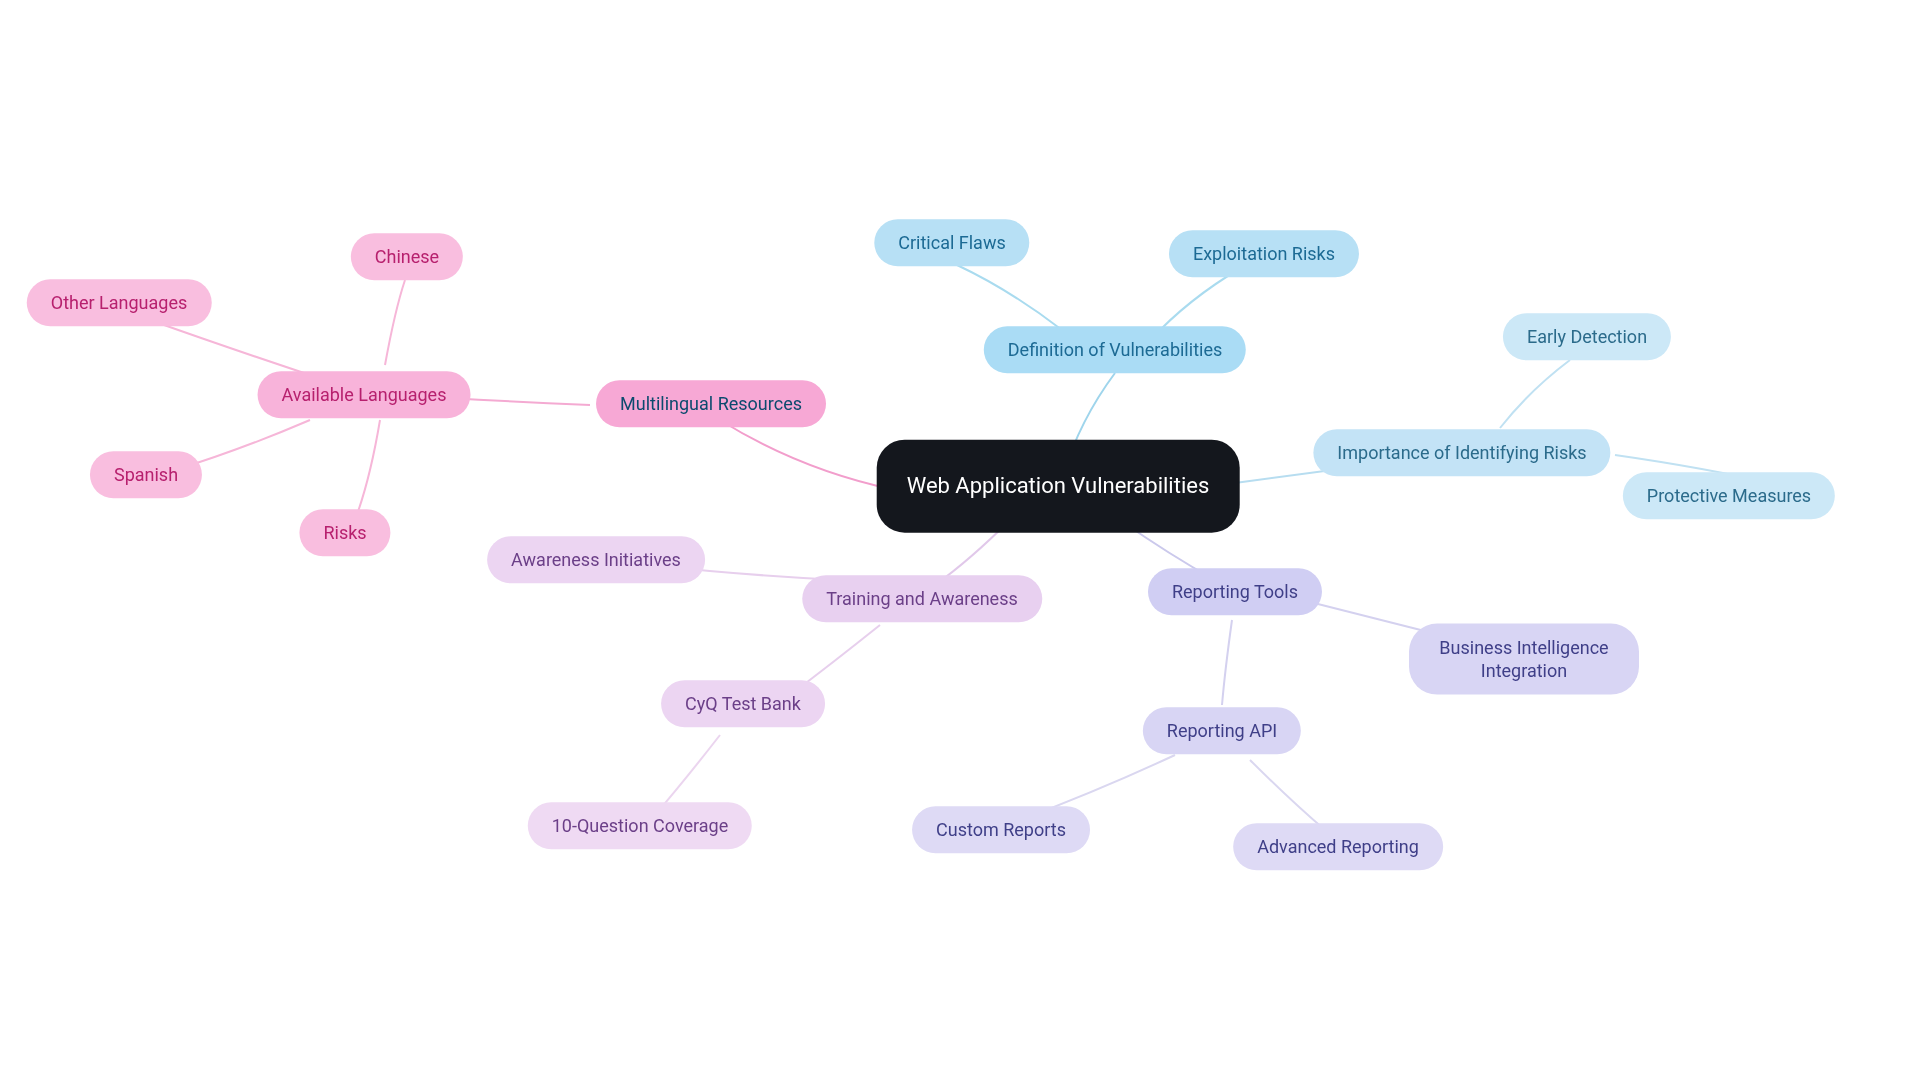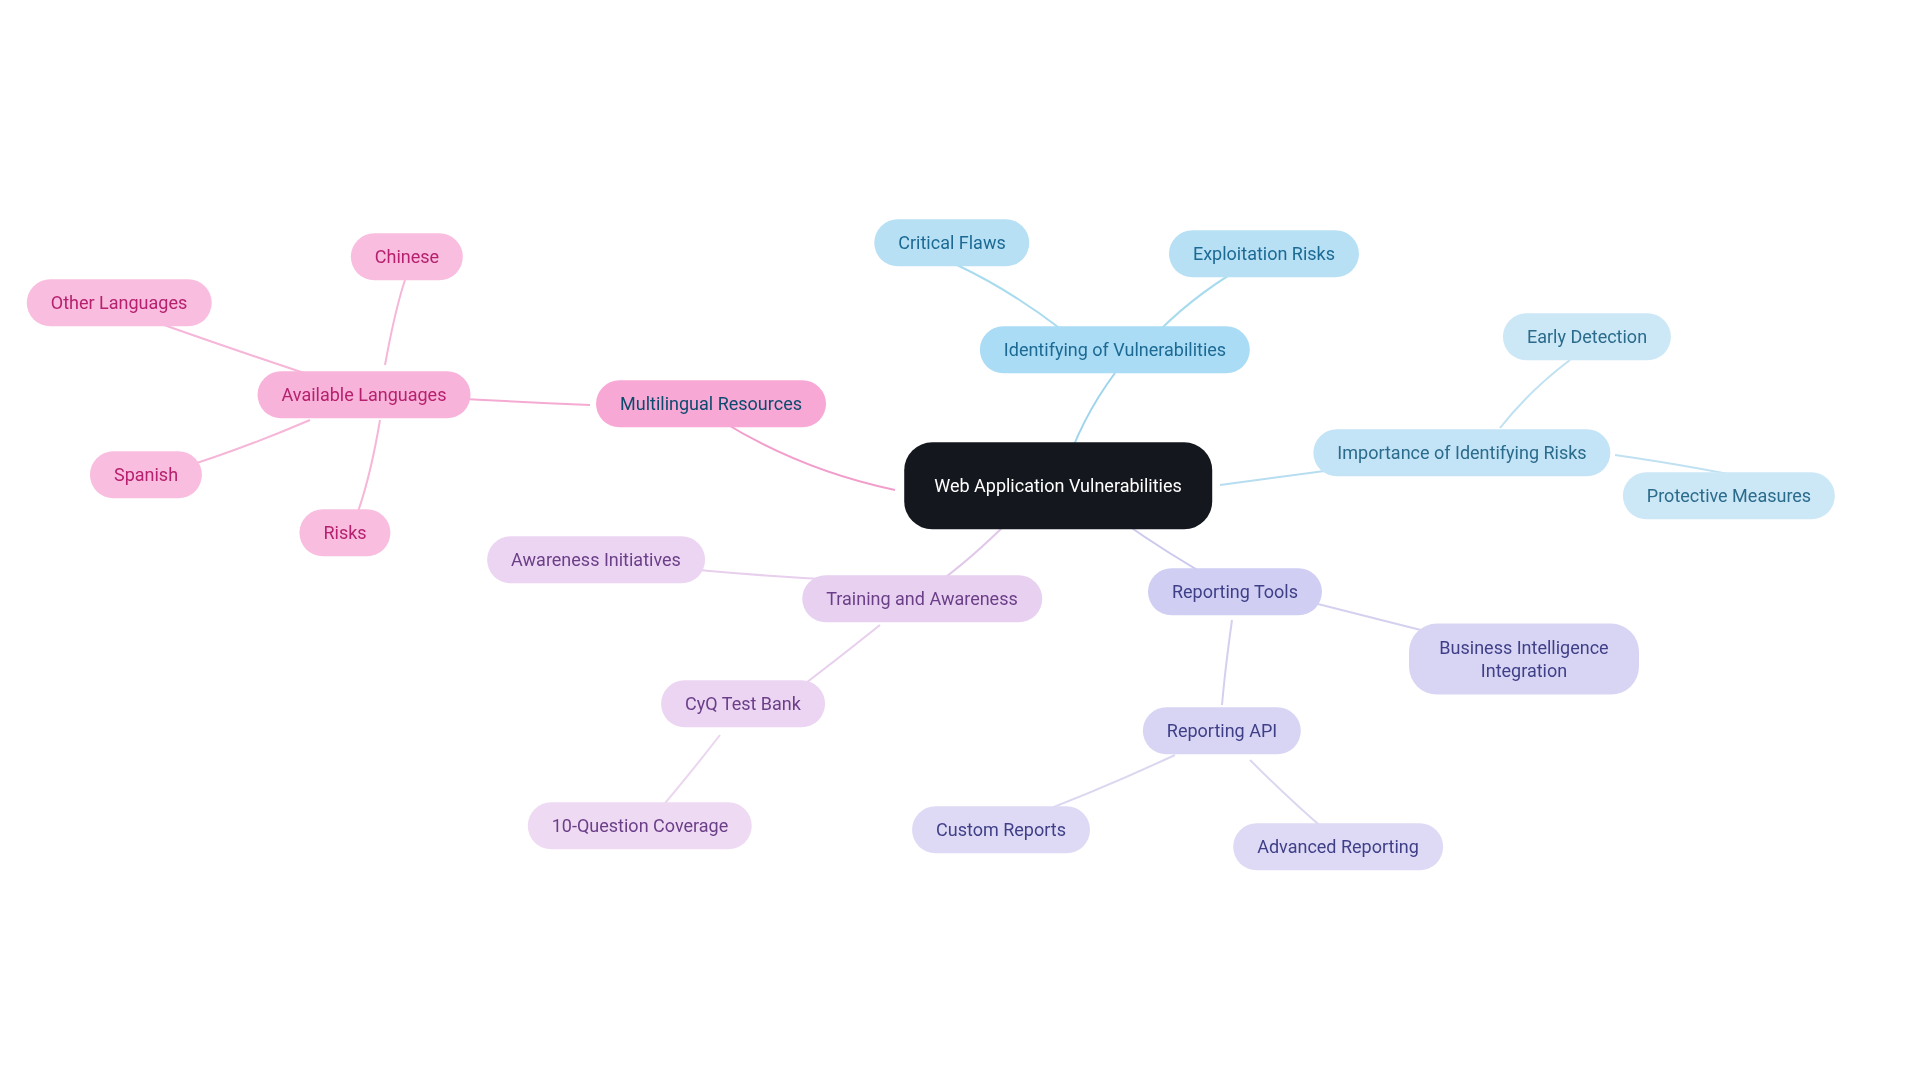--- a/index.html
+++ b/index.html
@@ -38,21 +38,21 @@
     justify-content: center;
     line-height: 1.3;
   }
   .node.multiline {
     white-space: normal;
     max-width: 230px;
   }
   .root {
     background: #14171d;
     color: #ffffff;
-    font-size: 18px;
+    font-size: 22px;
     padding: 32px 30px;
   }
   .blue1 {
     background: #aadcf5;
     color: #1c6a94;
   }
   .blue2 {
     background: #b7e0f5;
     color: #1c6a94;
   }
@@ -146,21 +146,21 @@
 
   <path d="M 310 375 Q 220 345 150 320" stroke="#f6b6d8" stroke-width="2" fill="none"></path>
 
   <path d="M 310 420 Q 240 450 175 470" stroke="#f6b6d8" stroke-width="2" fill="none"></path>
 
   <path d="M 380 420 Q 370 480 355 520" stroke="#f6b6d8" stroke-width="2" fill="none"></path>
 </svg>
 
 <div class="node root" style="left:1058px; top:486px;">Web Application Vulnerabilities</div>
 
-<div class="node blue1" style="left:1115px; top:350px;">Identifying of Vulnerabilities</div>
+<div class="node blue1" style="left:1115px; top:350px;">Definition of Vulnerabilities</div>
 <div class="node blue2" style="left:952px; top:243px;">Critical Flaws</div>
 <div class="node blue2" style="left:1264px; top:254px;">Exploitation Risks</div>
 
 <div class="node blue3" style="left:1462px; top:453px;">Importance of Identifying Risks</div>
 <div class="node blue4" style="left:1587px; top:337px;">Early Detection</div>
 <div class="node blue4" style="left:1729px; top:496px;">Protective Measures</div>
 
 <div class="node violet1" style="left:1235px; top:592px;">Reporting Tools</div>
 <div class="node violet2 multiline" style="left:1524px; top:659px;">Business Intelligence Integration</div>
 <div class="node violet2" style="left:1222px; top:731px;">Reporting API</div>

